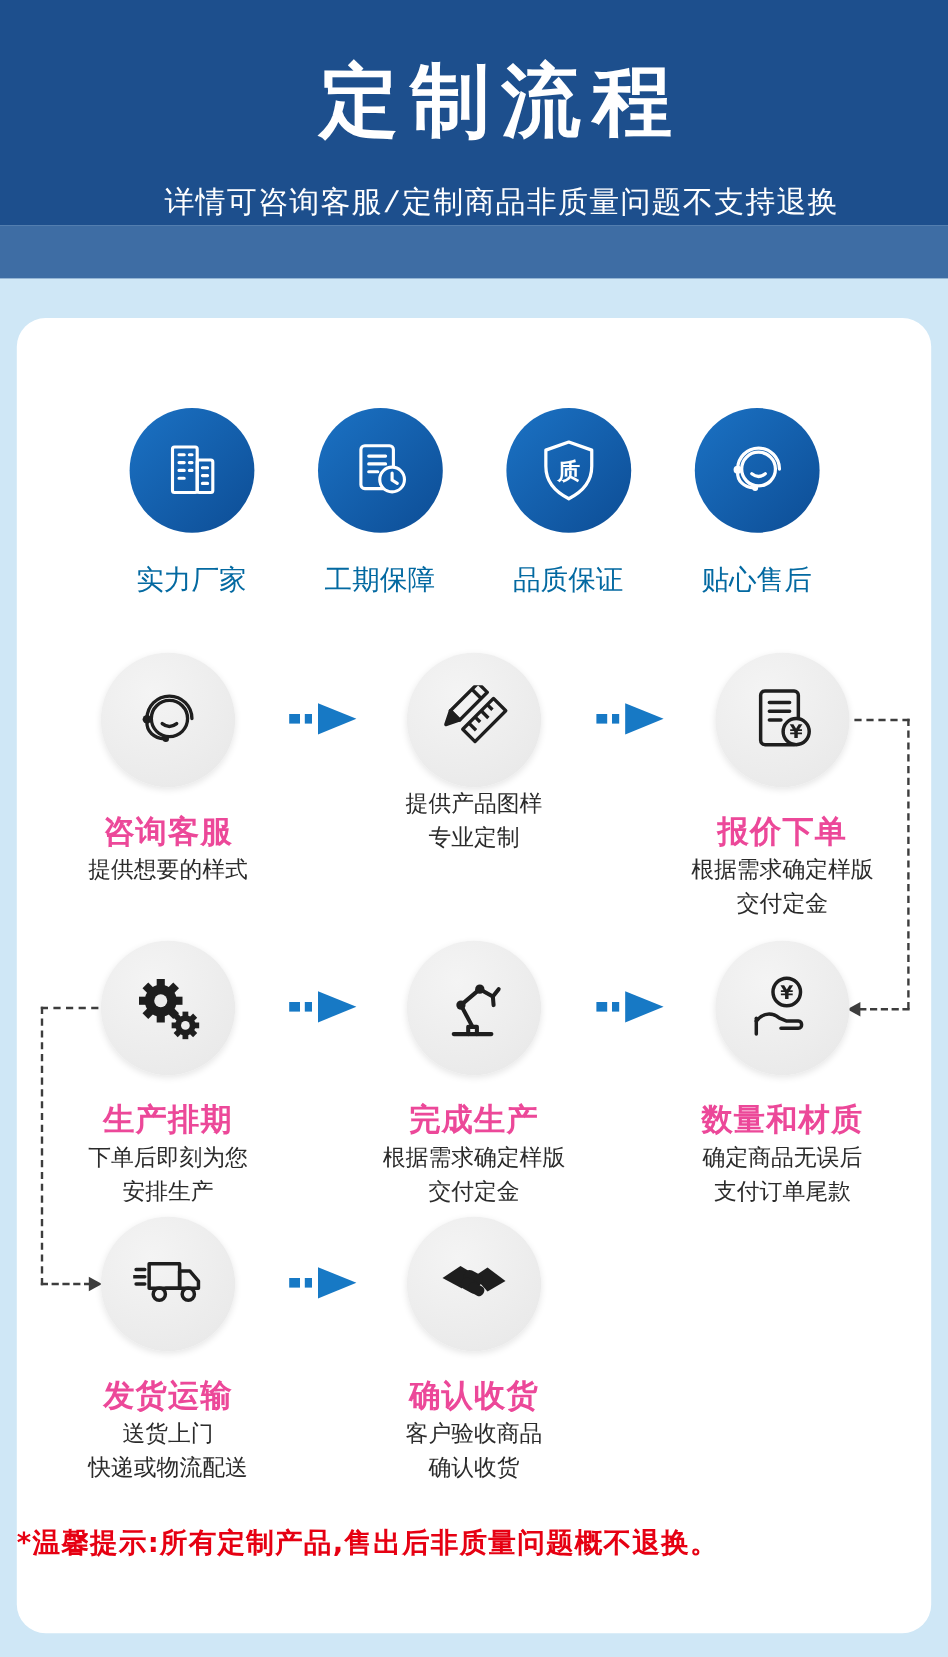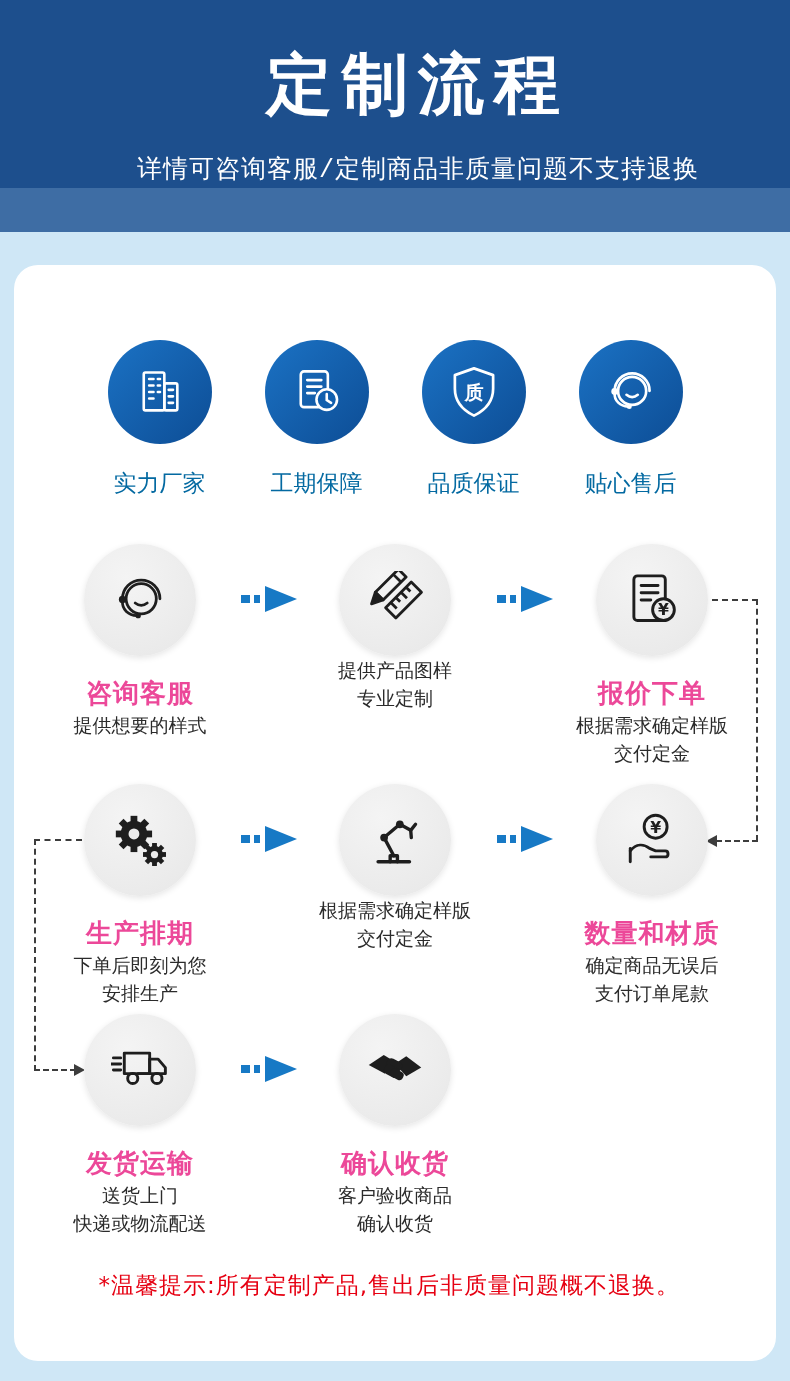--- a/index.html
+++ b/index.html
@@ -36,22 +36,22 @@
 
   
   .dash-h { position:absolute; border-top:2px dashed #3d3d3d; height:0; }
   .dash-v { position:absolute; border-left:2px dashed #3d3d3d; width:0; }
   .head-left { position:absolute; width:0; height:0; border-top:6.5px solid transparent;
                border-bottom:6.5px solid transparent; border-right:11px solid #3d3d3d; }
   .head-right { position:absolute; width:0; height:0; border-top:6.5px solid transparent;
                 border-bottom:6.5px solid transparent; border-left:11px solid #3d3d3d; }
 
   
-  .note { position:absolute; top:1005px; left:0; width:666px; text-align:right;
-          color:#e60012; font-size:23px; font-weight:normal; letter-spacing:1px; }
+  .note { position:absolute; top:1005px; left:0; width:666px; text-align:left;
+          color:#e60012; font-size:23px; font-weight:bold; letter-spacing:1px; }
 </style>
 </head>
 <body>
 
 <div class="page">
 
   <div class="hero">
     <div class="hero-title">定制流程</div>
     <div class="hero-subtitle">详情可咨询客服/定制商品非质量问题不支持退换</div>
   </div>
@@ -244,20 +244,21 @@
             <path d="M10 42h26"></path>
             <path d="M20 42v-5h6v5"></path>
             <path d="M23 37 L15 22 L28 11"></path>
             <path d="M28 11l9 5"></path>
             <path d="M37 16l4 -5 M37 16l0.5 6"></path>
           </g>
           <circle cx="15" cy="22" r="3.2" fill="#1e1e1e"></circle>
           <circle cx="28" cy="11" r="3.2" fill="#1e1e1e"></circle>
         </svg>
       </div>
+      <div class="step-title">完成生产</div>
       <div class="step-line">根据需求确定样版</div>
       <div class="step-line">交付定金</div>
     </div>
 
     <div class="step" style="left:513px;top:519px">
       <div class="circle">
         <svg viewBox="0 0 48 48" width="58" height="58">
           <circle cx="27" cy="13" r="9.5" fill="none" stroke="#1e1e1e" stroke-width="2.4"></circle>
           <text x="27" y="18" text-anchor="middle" font-size="13" font-weight="bold" fill="#1e1e1e">¥</text>
           <g fill="none" stroke="#1e1e1e" stroke-width="2.4" stroke-linecap="round" stroke-linejoin="round">

